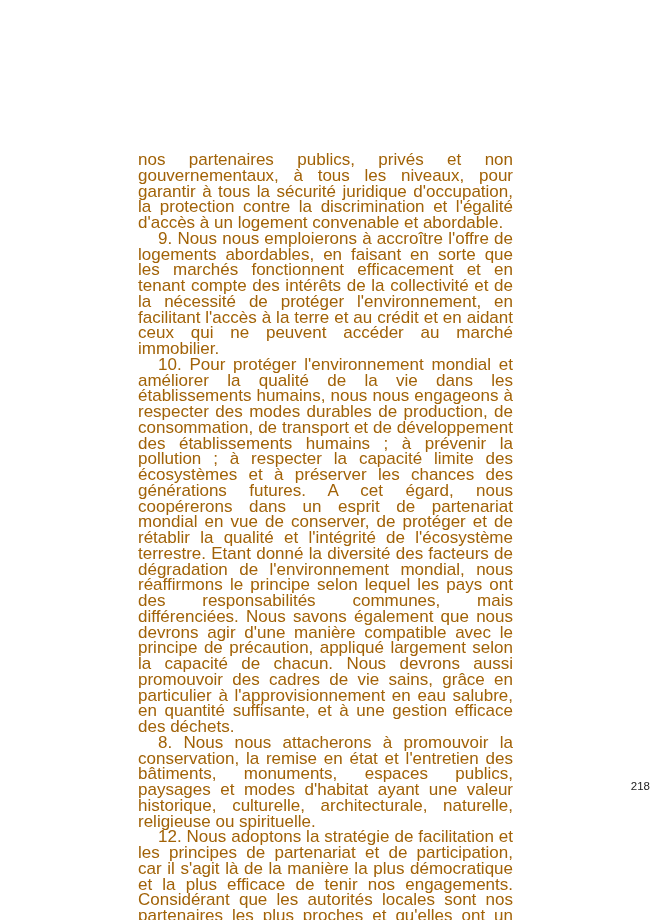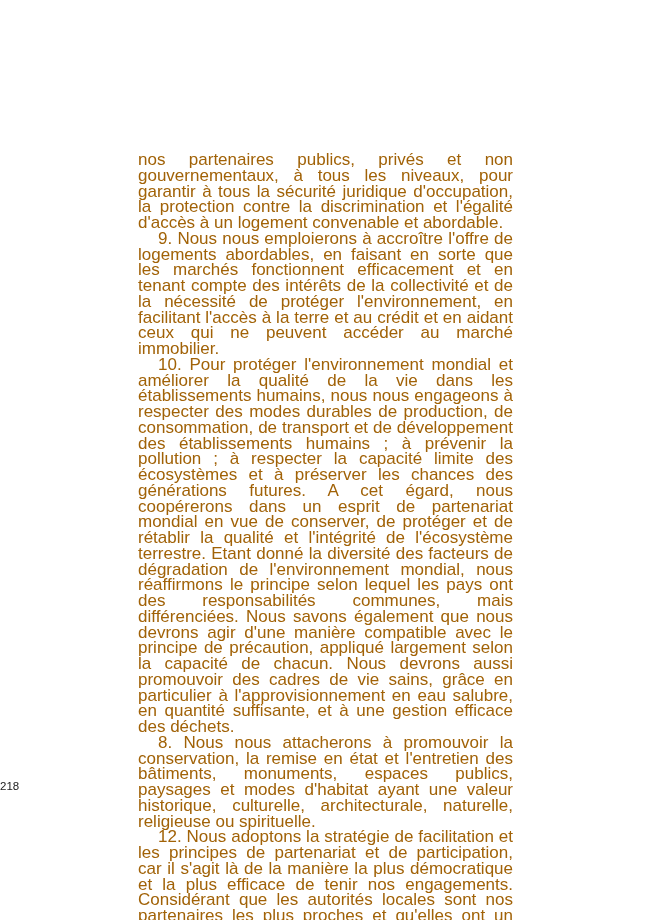--- a/index.html
+++ b/index.html
@@ -17,21 +17,21 @@
       text-align: justify;
       letter-spacing: 0;
     }
     .para { margin: 0; text-indent: 20px; }
     .para.cont { text-indent: 0; }
     .page-number {
       position: absolute;
       left: 0;
       width: 650px;
       top: 780px;
-      text-align: left;
+      text-align: right;
       font-family: "Liberation Sans", sans-serif;
       font-size: 11.5px;
       color: #222222;
     }
   </style>
 </head>
 <body>
 
 <div class="page">
   <div class="text-block">

